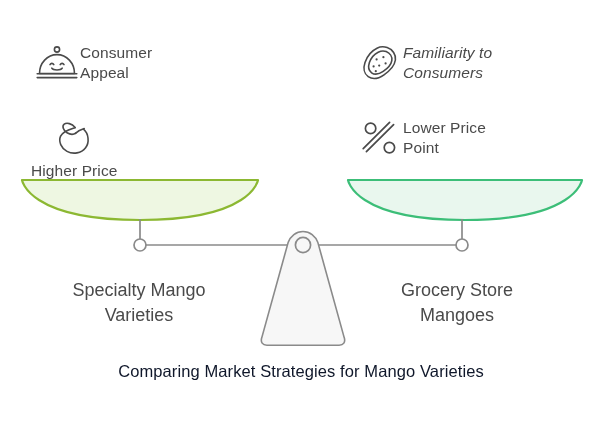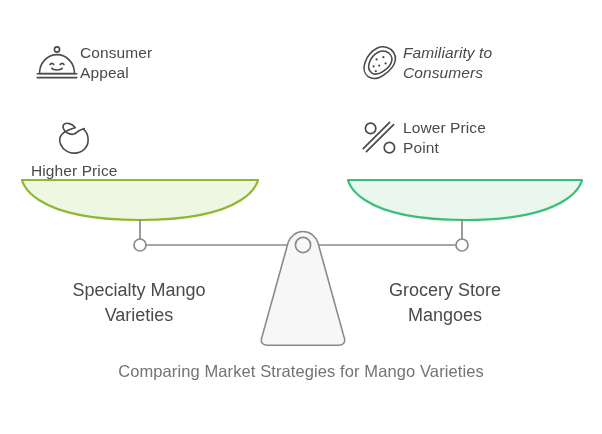--- a/index.html
+++ b/index.html
@@ -58,31 +58,31 @@
   .pan-label {
     position: absolute;
     width: 230px;
     text-align: center;
     font-size: 18px;
     line-height: 1.38;
     color: #4a4a4a;
     white-space: pre-line;
   }
   #label-left  { left: 24px;  top: 278px; }
-  #label-right { left: 330px; top: 278px; }
+  #label-right { left: 342px; top: 278px; }
 
   
   .caption {
     position: absolute;
     left: 0;
     top: 362px;
     width: 602px;
     text-align: center;
     font-size: 16.5px;
-    color: #737373;
+    color: #0f172a;
     letter-spacing: 0.1px;
   }
 </style>
 </head>
 <body>
 
 <div class="infographic">
 
   <div class="feature" id="feat-consumer-appeal">
     <span class="icon">

